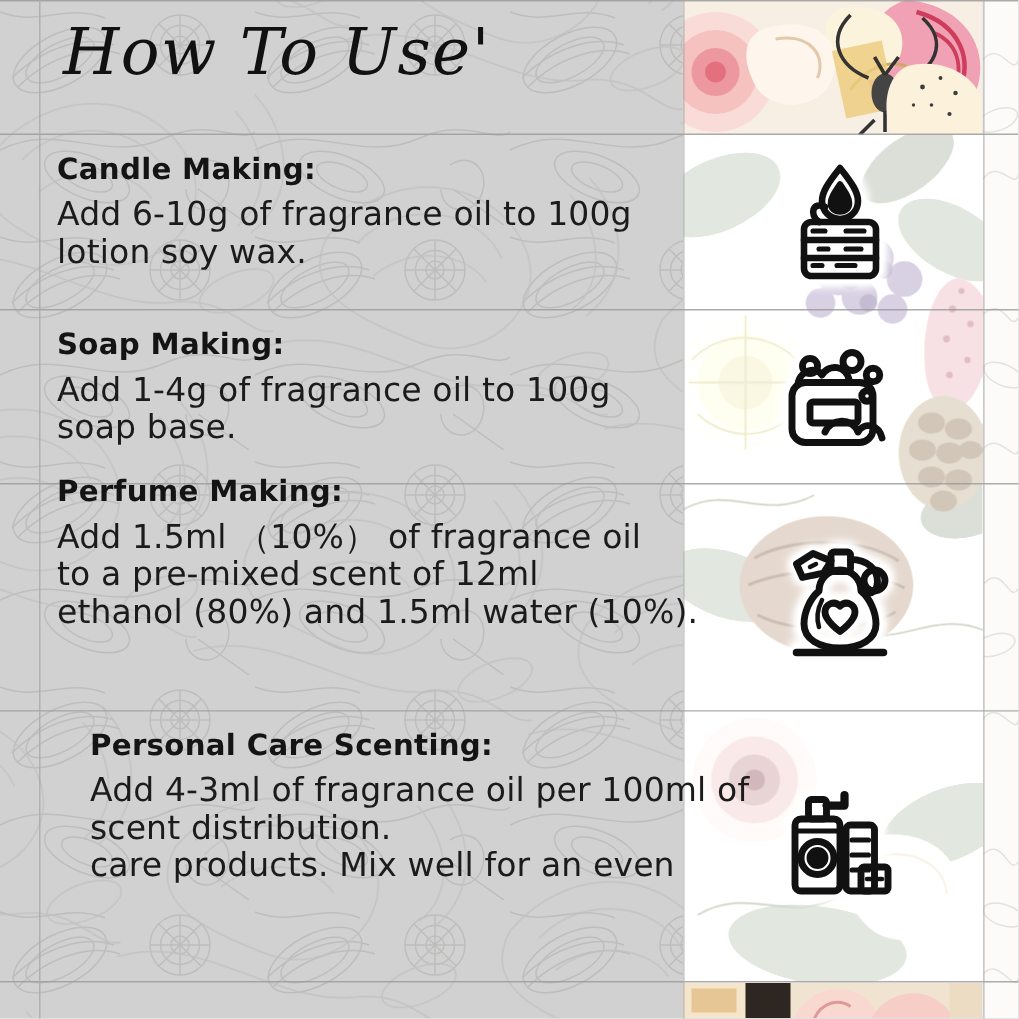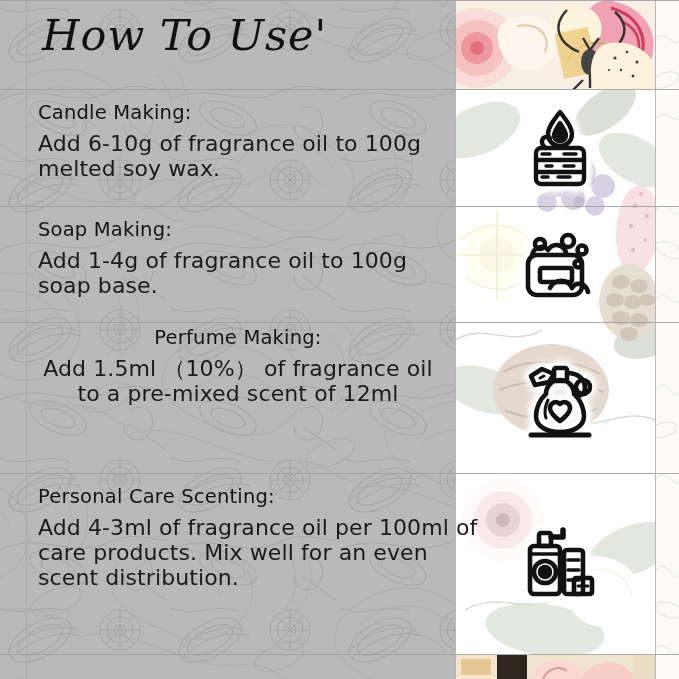--- a/index.html
+++ b/index.html
@@ -12,21 +12,21 @@
     height: 679px;
     overflow: hidden;
     font-family: "Liberation Sans", sans-serif;
     -webkit-font-smoothing: antialiased;
   }
 
   #poster {
     position: relative;
     width: 679px;
     height: 679px;
-    background: #737373;
+    background: #a3a3a3;
     overflow: hidden;
   }
 
   
   .bg-lineart {
     position: absolute;
     inset: 0;
     opacity: 0.5;
     pointer-events: none;
   }
@@ -90,21 +90,21 @@
     white-space: nowrap;
   }
 
   .row {
     position: absolute;
     left: 38px;
     width: 400px;
   }
   .row-heading {
     font-family: "DejaVu Sans", "Liberation Sans", sans-serif;
-    font-weight: normal;
+    font-weight: bold;
     font-size: 19.5px;
     color: #141414;
     letter-spacing: 0.2px;
     margin: 0 0 7px 0;
     white-space: nowrap;
   }
   .row-body {
     font-family: "DejaVu Sans", "Liberation Sans", sans-serif;
     font-weight: 400;
     font-size: 22px;
@@ -348,21 +348,21 @@
   <div class="vline" style="left:26px;  height:679px;"></div>
   <div class="vline" style="left:455px; height:679px;"></div>
   <div class="vline" style="left:655px; height:679px;"></div>
 
   <div class="title">How To Use'</div>
 
   <div class="row" style="top:101px;">
     <p class="row-heading">Candle Making:</p>
     <p class="row-body">
       <span class="ln">Add 6-10g of fragrance oil to 100g</span>
-      <span class="ln">melted soy wax.</span>
+      <span class="ln">lotion soy wax.</span>
     </p>
   </div>
   <div class="icon-wrap" style="top:106px;">
     <svg viewBox="0 0 84 84" aria-hidden="true">
       <g fill="none" stroke="#ffffff" stroke-width="9" stroke-linejoin="round" stroke-linecap="round">
         <path d="M42 6 C50 16 54 22 54 28 C54 35 48.6 40 42 40 C35.4 40 30 35 30 28 C30 22 34 16 42 6Z"></path>
         <rect x="18" y="42" width="48" height="36" rx="5"></rect>
         <path d="M18 54 H66 M18 66 H66"></path>
         <path d="M26 42 C22 36 26 30 32 33"></path>
       </g>
@@ -404,25 +404,26 @@
         <path d="M14 28 C15 19 26 16 30 22 C35 14 46 16 48 25"></path>
         <path d="M32 60 C36 51 50 50 54 60 C58 53 68 55 70 64"></path>
         <circle cx="22" cy="16" r="5"></circle>
           <circle cx="50" cy="13" r="6"></circle>
         <circle cx="64" cy="22" r="4.5"></circle>
           <circle cx="60" cy="36" r="3.5"></circle>
       </g>
     </svg>
   </div>
 
-  <div class="row" style="top:326px;text-align:center;">
+  <div class="row" style="top:316px;">
     <p class="row-heading">Perfume Making:</p>
     <p class="row-body">
       <span class="ln">Add 1.5ml （10%） of fragrance oil</span>
       <span class="ln">to a pre-mixed scent of 12ml</span>
+      <span class="ln">ethanol (80%) and 1.5ml water (10%).</span>
     </p>
   </div>
   <div class="icon-wrap" style="top:360px;">
     <svg viewBox="0 0 84 84" aria-hidden="true">
       <g fill="none" stroke="#ffffff" stroke-width="9" stroke-linejoin="round" stroke-linecap="round">
         <path d="M28 34 C28 26 34 20 42 20 C50 20 56 26 56 34 C62 39 66 48 66 56 C66 66 56 72 42 72 C28 72 18 66 18 56 C18 48 22 39 28 34Z"></path>
         <rect x="36" y="8" width="13" height="13" rx="2"></rect>
         <path d="M49 14 C60 14 66 20 66 28 C66 33 62 36 59 34"></path>
         <circle cx="64" cy="26" r="7"></circle>
         <path d="M36 14 L24 10 L14 16 L18 24 L30 22Z"></path>
@@ -436,26 +437,26 @@
         <circle cx="65" cy="27" r="7"></circle>
         <path d="M36 14 L24 9 L13 16 L17 25 L31 22Z"></path>
         <path d="M42 44 C46 40 52 43 52 48 C52 54 42 61 42 61 C42 61 32 54 32 48 C32 43 38 40 42 44Z"></path>
         <path d="M13 75 H71" stroke-width="5"></path>
         <path d="M30 40 C27 46 26 52 28 58" stroke-width="3"></path>
         <path d="M22 18 L26 16 M22 24 L26 24" stroke-width="3"></path>
       </g>
     </svg>
   </div>
 
-  <div class="row" style="top:485px;">
+  <div class="row" style="top:485px;margin-left:22px;">
     <p class="row-heading">Personal Care Scenting:</p>
     <p class="row-body">
       <span class="ln">Add 4-3ml of fragrance oil per 100ml of</span>
+      <span class="ln">scent distribution.</span>
       <span class="ln">care products. Mix well for an even</span>
-      <span class="ln">scent distribution.</span>
     </p>
   </div>
   <div class="icon-wrap" style="top:520px;">
     <svg viewBox="0 0 84 84" aria-hidden="true">
       <g fill="none" stroke="#ffffff" stroke-width="9" stroke-linejoin="round" stroke-linecap="round">
         <rect x="12" y="26" width="30" height="48" rx="4"></rect>
         <rect x="21" y="14" width="12" height="12" rx="2"></rect>
         <path d="M33 16 H44 V10"></path>
         <circle cx="27" cy="52" r="11"></circle>
         <rect x="46" y="30" width="19" height="44" rx="3"></rect>

